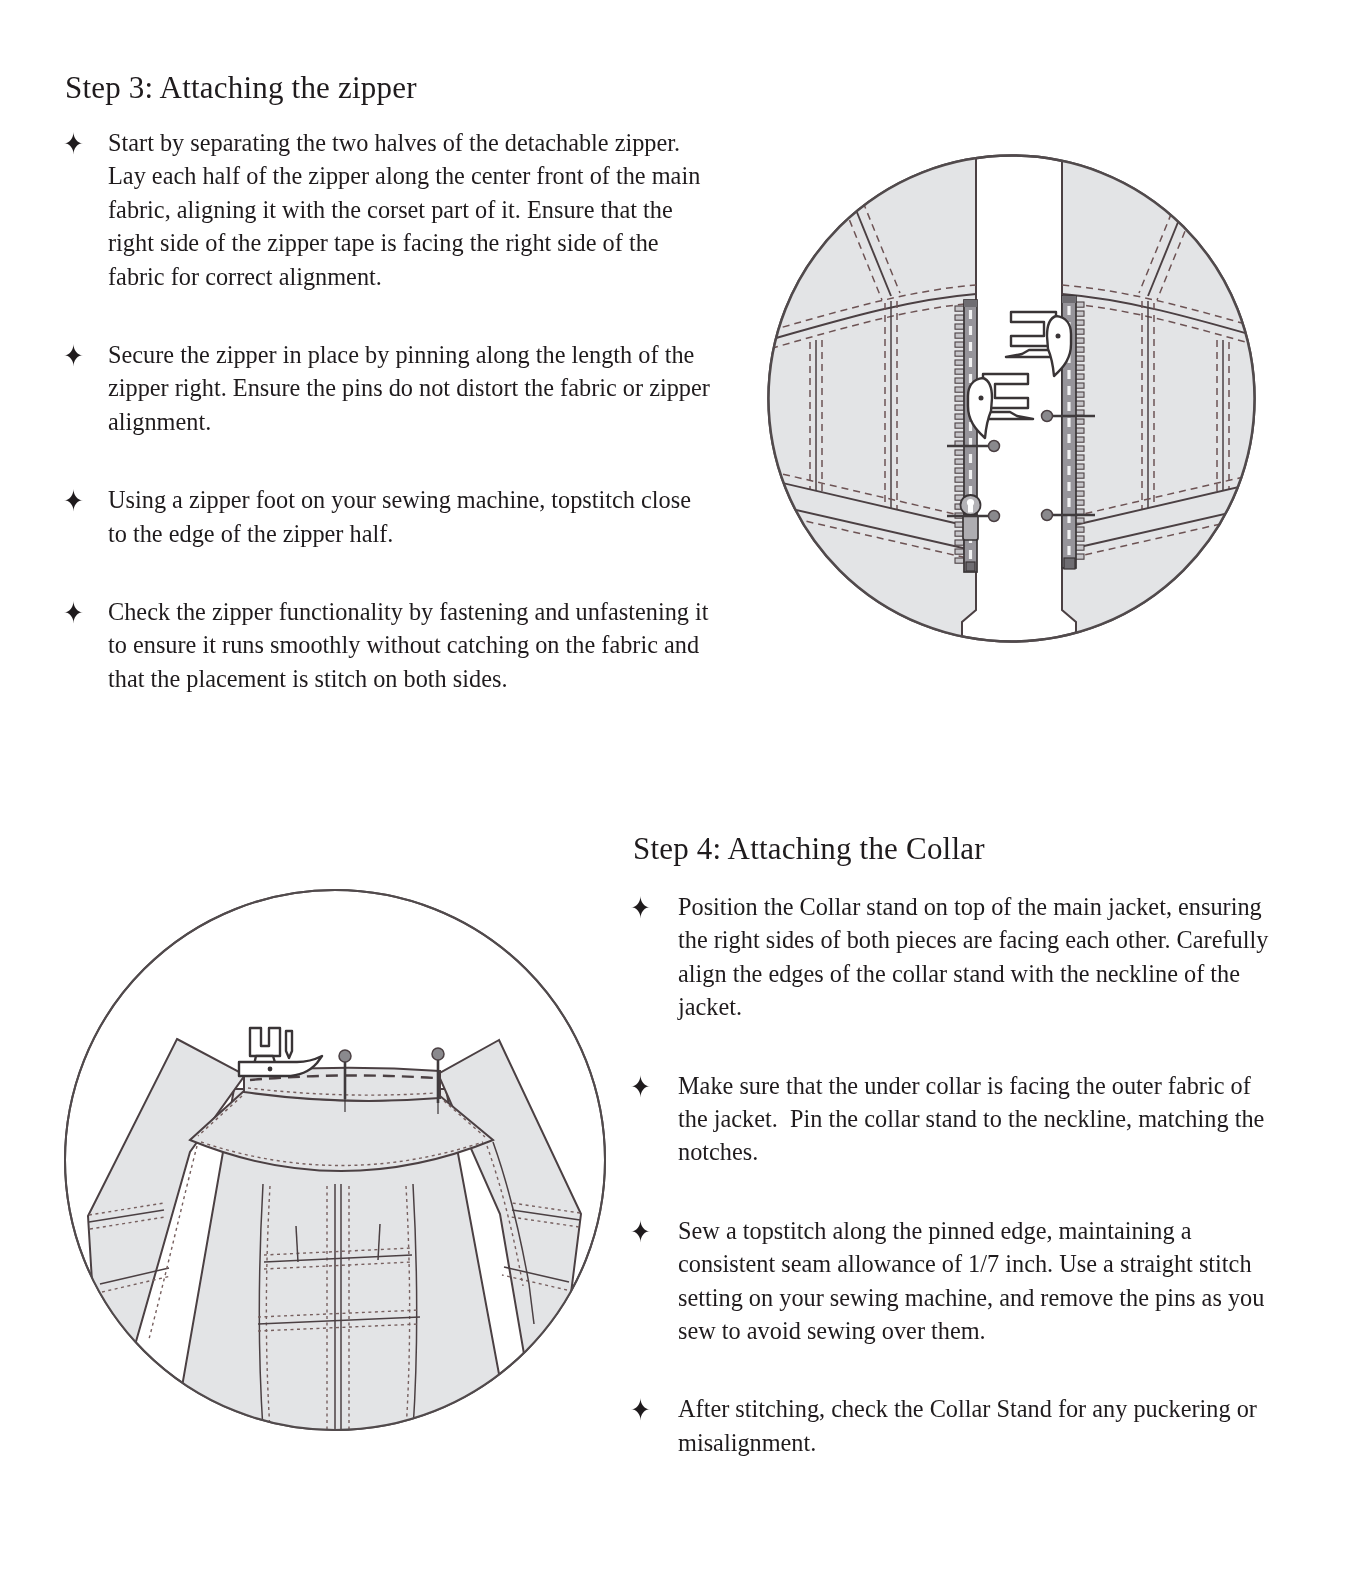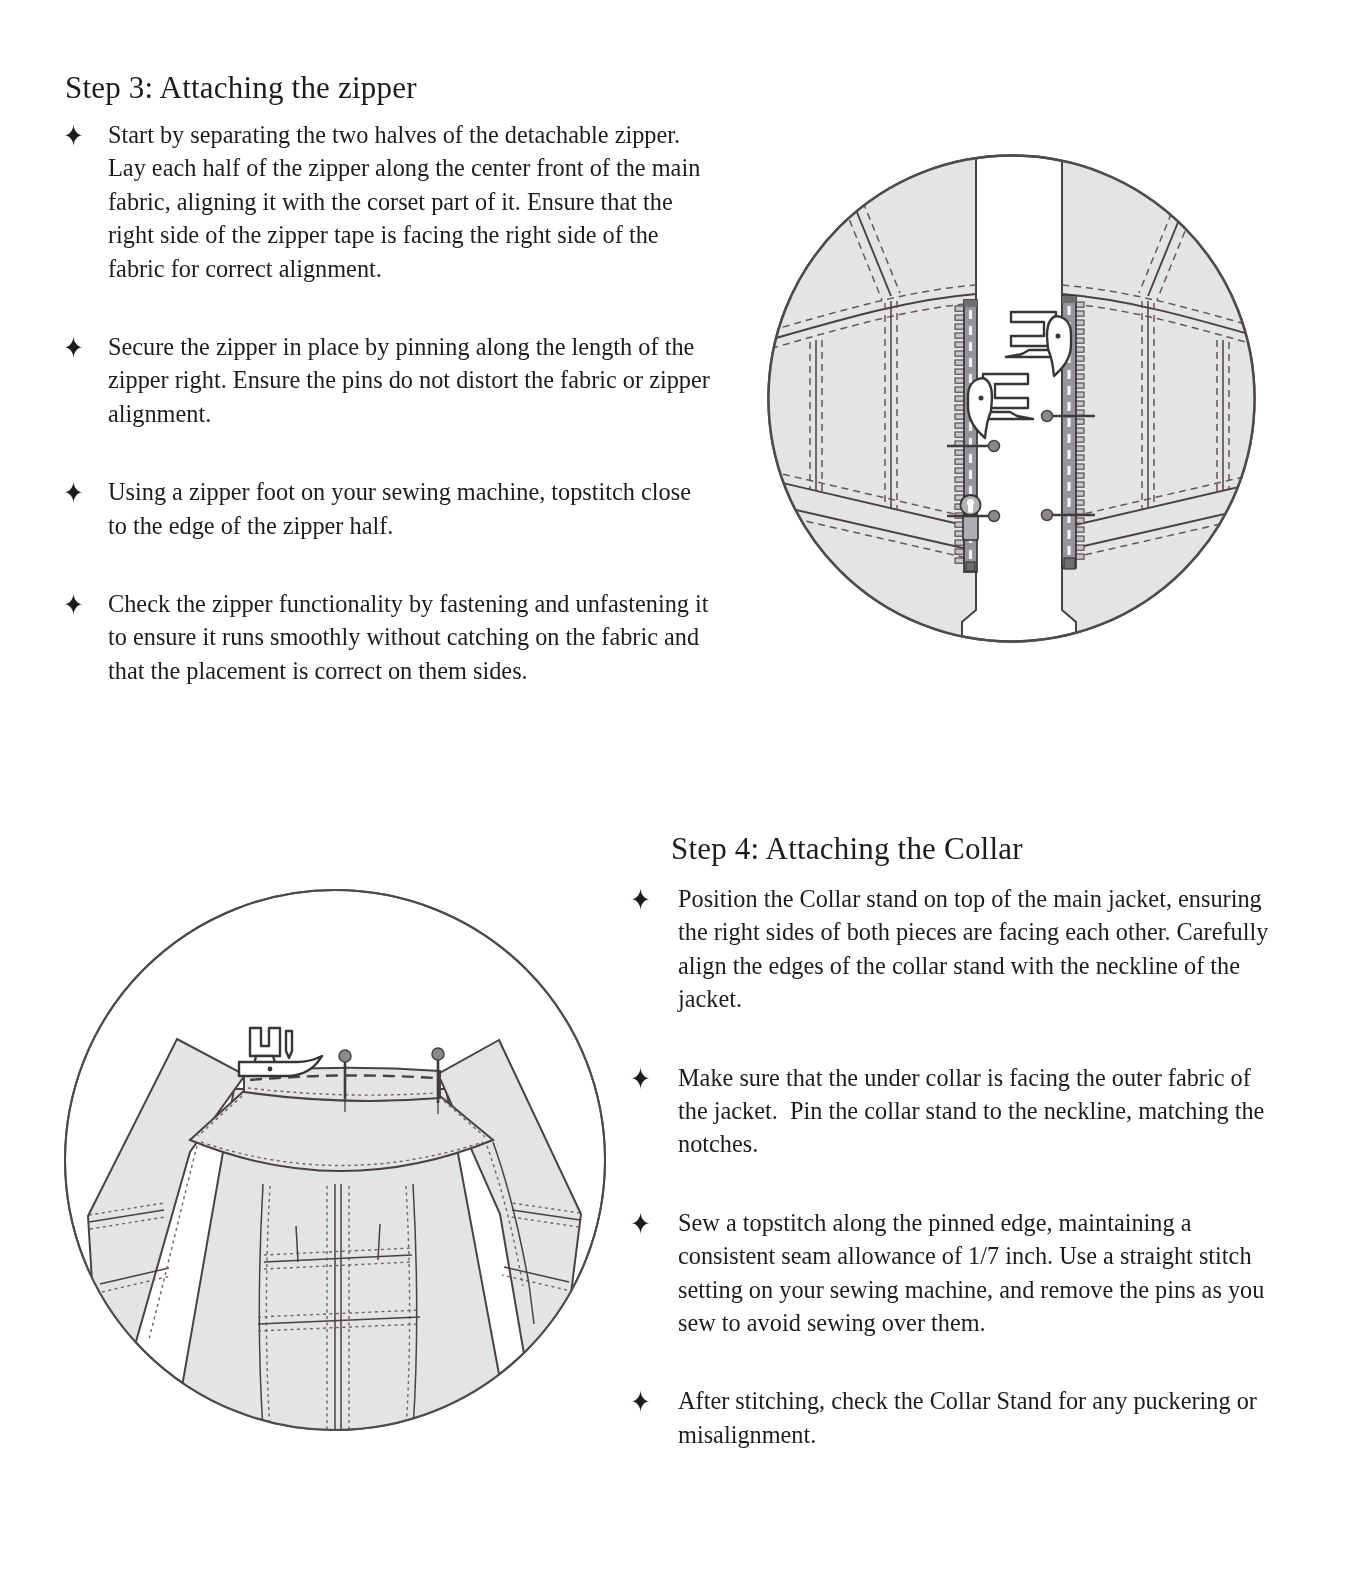--- a/index.html
+++ b/index.html
@@ -15,20 +15,21 @@
   .bullet-item{position:relative;margin:0 0 45px 0;}
   .bullet-item:last-child{margin-bottom:0;}
   .star{
     position:absolute;left:0;top:1px;font-family:"DejaVu Sans",sans-serif;
     font-size:25px;line-height:30px;color:#1f1b1d;display:inline-block;
     transform:scaleY(1.18);transform-origin:top center;
   }
   .bullet-text{
     display:block;font-size:24.3px;line-height:33.4px;color:#1f1b1d;
     white-space:pre-wrap;
+    margin-top:8px;
   }
   #step3-list .bullet-item{padding-left:45px;}
   #step4-list .bullet-item{padding-left:48px;}
   svg{position:absolute;}
   .seam{stroke:#4b4043;stroke-width:1.9;fill:none;}
   .seam-thin{stroke:#4b4043;stroke-width:1.5;fill:none;}
   .stitch{stroke:#6d5354;stroke-width:1.5;fill:none;stroke-dasharray:7,5;}
   .dotted{stroke:#77605f;stroke-width:1.4;fill:none;stroke-dasharray:3,3.5;}
   .fabric{fill:#e3e4e6;stroke:#4b4043;stroke-width:2;}
   .metal{fill:#ffffff;stroke:#393436;stroke-width:2.4;stroke-linejoin:round;}
@@ -50,21 +51,21 @@
     <li class="bullet-item">
       <span class="star">✦</span>
       <span class="bullet-text">Secure the zipper in place by pinning along the length of the zipper right. Ensure the pins do not distort the fabric or zipper alignment.</span>
     </li>
     <li class="bullet-item">
       <span class="star">✦</span>
       <span class="bullet-text">Using a zipper foot on your sewing machine, topstitch close to the edge of the zipper half.</span>
     </li>
     <li class="bullet-item">
       <span class="star">✦</span>
-      <span class="bullet-text">Check the zipper functionality by fastening and unfastening it to ensure it runs smoothly without catching on the fabric and that the placement is correct on them sides.</span>
+      <span class="bullet-text">Check the zipper functionality by fastening and unfastening it to ensure it runs smoothly without catching on the fabric and that the placement is stitch on both sides.</span>
     </li>
   </ul>
 
   <svg viewBox="0 0 497 497" style="left:763px;top:150px;width:497px;height:497px">
     <defs>
       <clipPath id="zc">
           <circle cx="248.5" cy="248.5" r="243"></circle>
         </clipPath>
       <g id="zfootU">
         <path class="metal" d="M293,162 V196 H248 V186 H281 V172 H248 V162 Z"></path>
@@ -225,21 +226,21 @@
           <circle class="pin-head" cx="284" cy="266" r="5.5"></circle>
       </g>
       <g>
         <path class="pin-shaft" d="M286,365 H332"></path>
           <circle class="pin-head" cx="284" cy="365" r="5.5"></circle>
       </g>
     </g>
     <circle cx="248.5" cy="248.5" r="243" fill="none" stroke="#514a4c" stroke-width="2.5"></circle>
   </svg>
 
-  <h2 class="heading" style="left:671px;top:805px;">Step 4: Attaching the Collar</h2>
+  <h2 class="heading" style="left:633px;top:805px;">Step 4: Attaching the Collar</h2>
 
   <ul id="step4-list" class="bullet-list" style="left:630px;top:882px;width:640px;">
     <li class="bullet-item">
       <span class="star">✦</span>
       <span class="bullet-text">Position the Collar stand on top of the main jacket, ensuring the right sides of both pieces are facing each other. Carefully align the edges of the collar stand with the neckline of the jacket.</span>
     </li>
     <li class="bullet-item">
       <span class="star">✦</span>
       <span class="bullet-text">Make sure that the under collar is facing the outer fabric of the jacket.  Pin the collar stand to the neckline, matching the notches.</span>
     </li>

